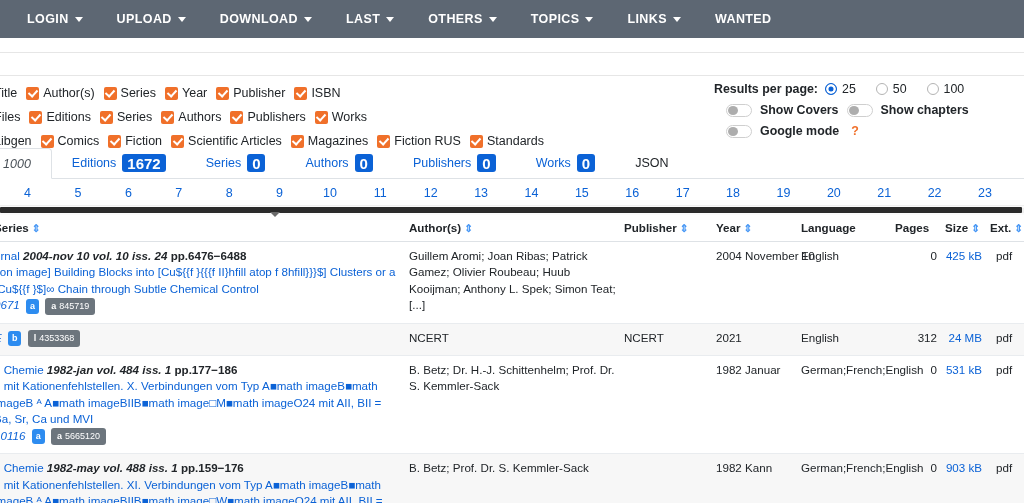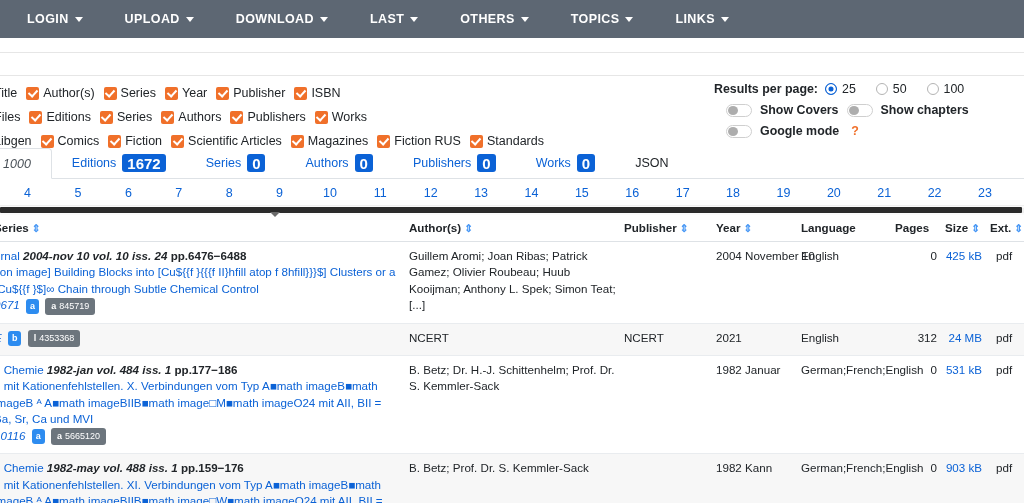--- a/index.html
+++ b/index.html
@@ -12,21 +12,21 @@
   }
   body { position: relative; }
 
   
   .navbar {
     height: 38px;
     background: #5d6773;
     display: flex;
     align-items: center;
     padding-left: 14px;
-    gap: 16px;
+    gap: 8px;
   }
   .nav-item {
     color: #ffffff;
     font-size: 12.5px;
     font-weight: bold;
     letter-spacing: 0.4px;
     padding: 6px 13px 6px 13px;
     display: flex;
     align-items: center;
     gap: 6px;
@@ -297,20 +297,23 @@
     <span>OTHERS</span>
     <span class="caret"></span>
   </div>
   <div class="nav-item">
     <span>TOPICS</span>
     <span class="caret"></span>
   </div>
   <div class="nav-item">
     <span>LINKS</span>
     <span class="caret"></span>
+  </div>
+  <div class="nav-item">
+    <span>WANTED</span>
   </div>
 </div>
 
 <div class="gap-a"></div>
 <div class="rule"></div>
 <div class="gap-b"></div>
 <div class="rule"></div>
 
 <div class="options">
 

